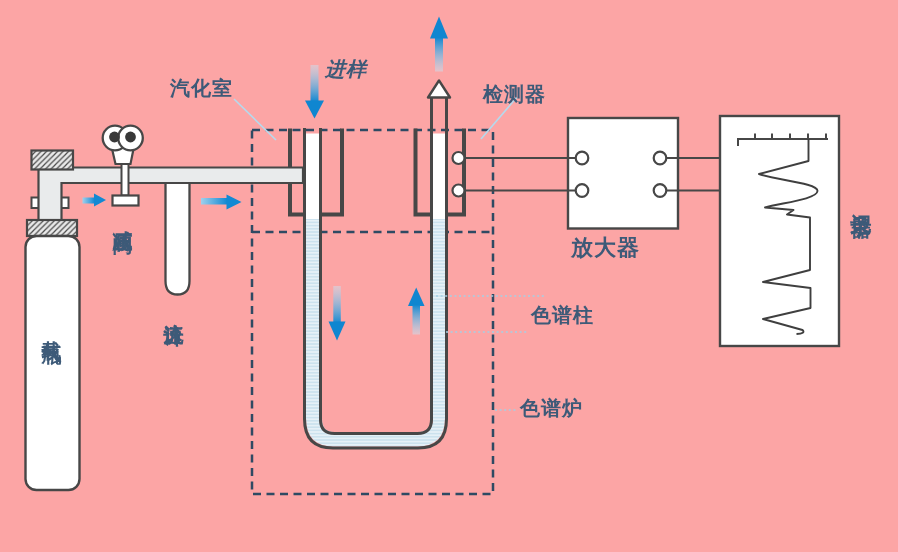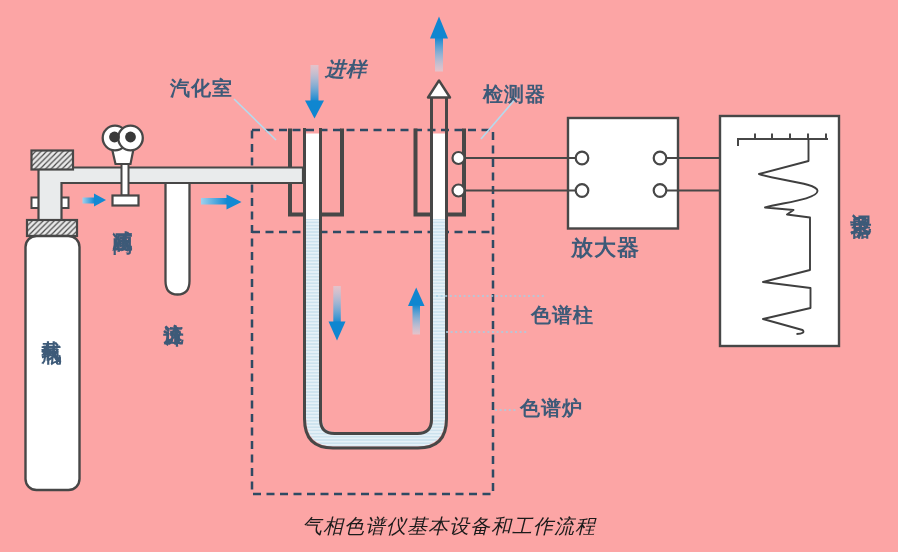--- a/index.html
+++ b/index.html
@@ -121,15 +121,14 @@
 <div class="lbl" style="left:325px;top:58px;font-style:italic;">进样</div>
 <div class="lbl" style="left:483px;top:83px;">检测器</div>
 <div class="vlbl" style="left:112px;top:215px;">减压阀</div>
 <div class="vlbl" style="left:163px;top:307px;">流速计</div>
 <div class="vlbl" style="left:41px;top:325px;">载气瓶</div>
 <div class="lbl" style="left:531px;top:304px;">色谱柱</div>
 <div class="lbl" style="left:520px;top:397px;">色谱炉</div>
 <div class="lbl" style="left:571px;top:236px;font-size:22px;">放大器</div>
 <div class="vlbl" style="left:850px;top:197px;font-size:21px;">记录器</div>
 
-<div class="caption">气相色谱仪基本设备和工作流程</div>
 
 </div>
 
 </body></html>

